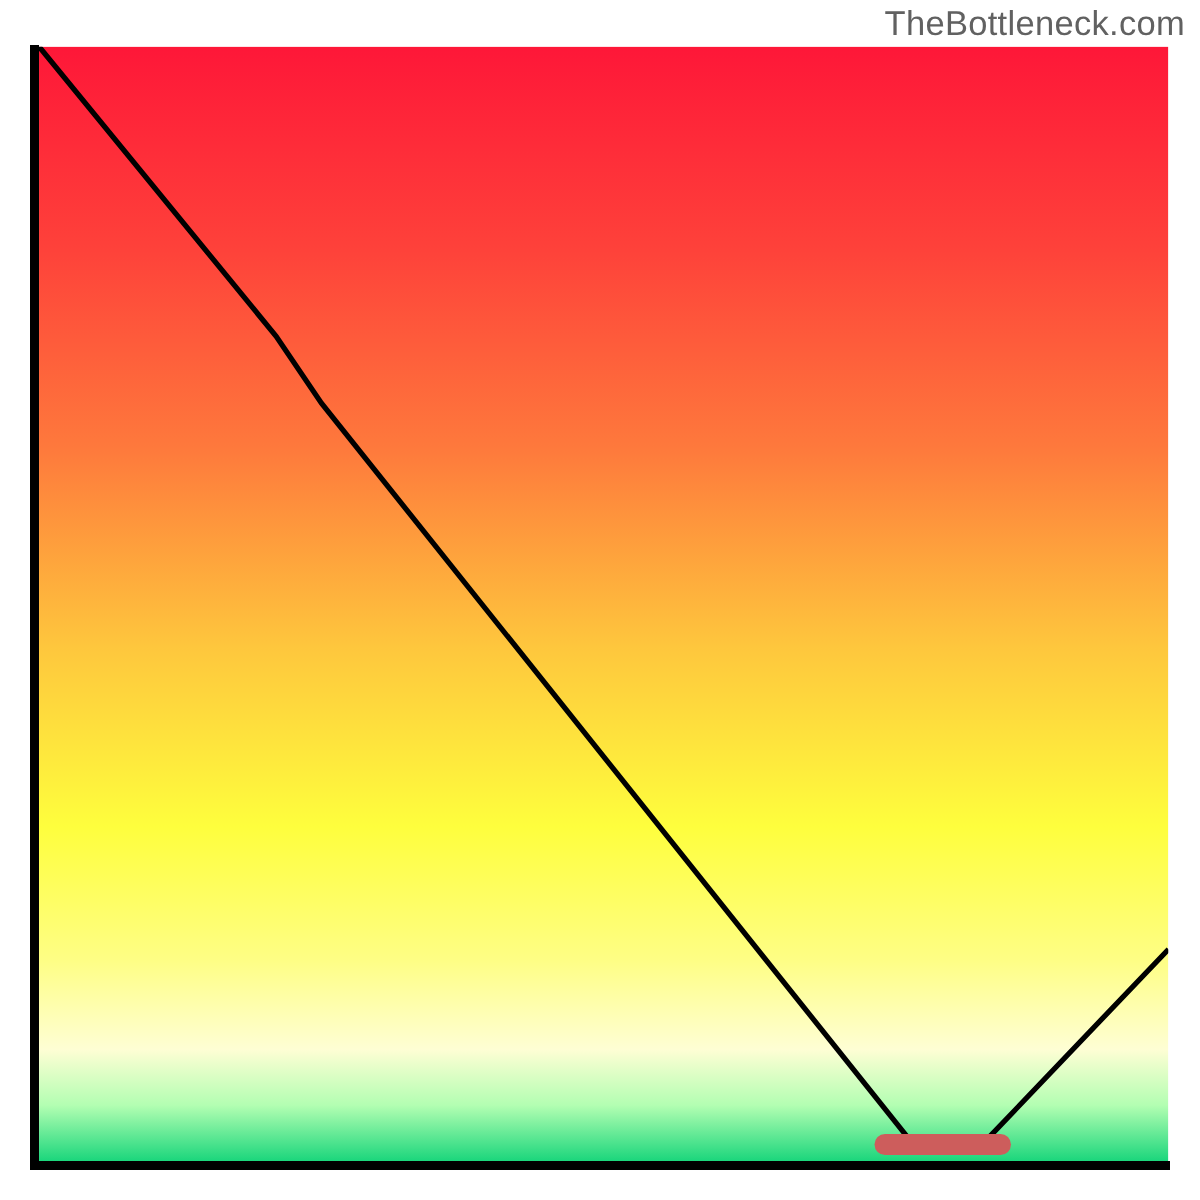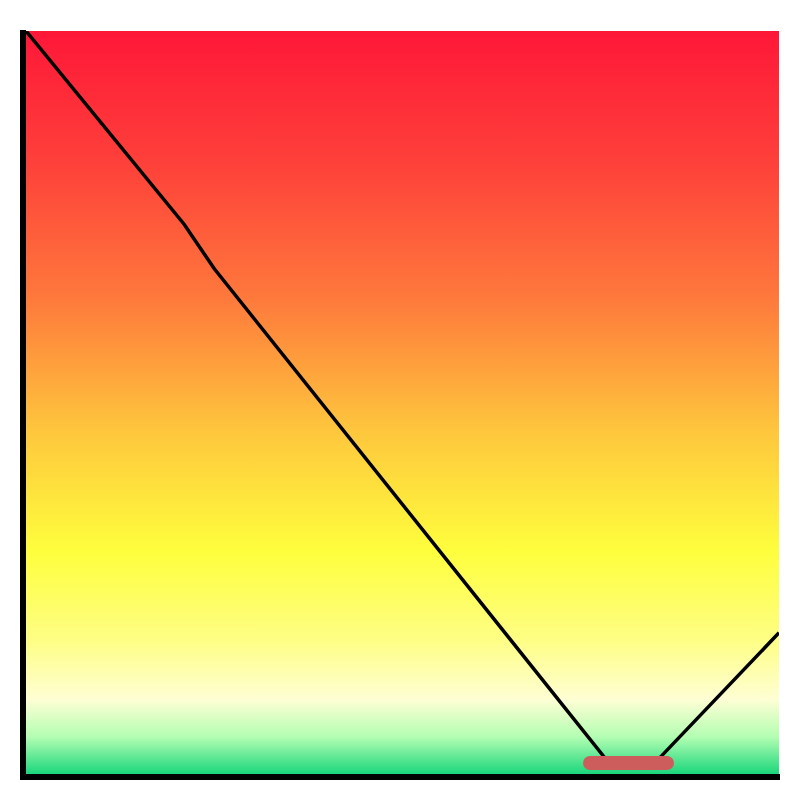--- a/index.html
+++ b/index.html
@@ -59,20 +59,21 @@
     width: 90px;
     border-radius: 8px;
     background: #cd5d5c;
     z-index: 12;
   }
 </style>
 </head>
 <body>
 
 <div class="container">
+  <div class="watermark">TheBottleneck.com</div>
 
   <div class="frame"></div>
 
   <div class="gradient-area">
     <svg width="753" height="743" viewBox="0 0 753 743" preserveAspectRatio="none" style="position:absolute;left:0;top:0;">
       <defs>
         <linearGradient id="bg" x1="0" y1="0" x2="0" y2="1">
             <stop offset="0%" stop-color="#fe1738"></stop>
             <stop offset="18%" stop-color="#fe413a"></stop>
             <stop offset="36%" stop-color="#fe793c"></stop>

